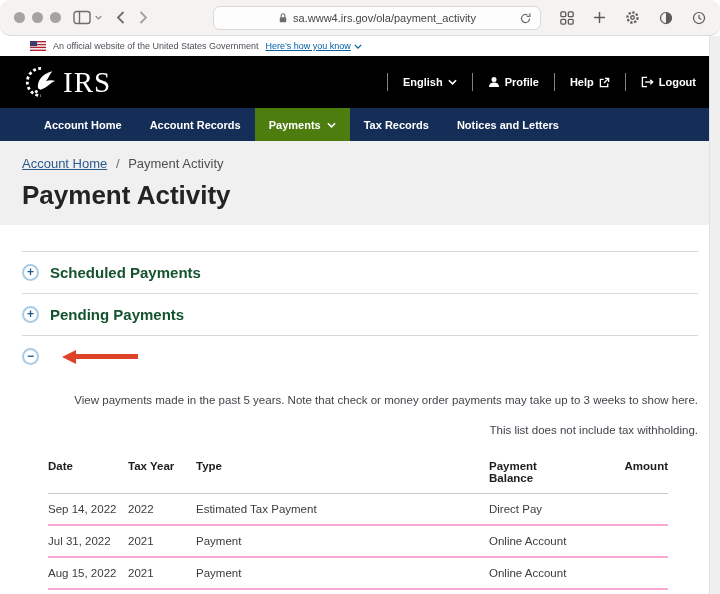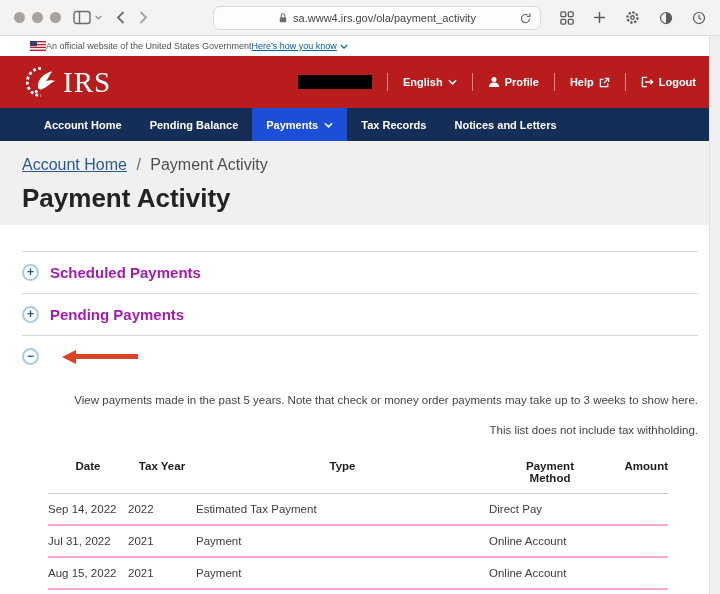--- a/index.html
+++ b/index.html
@@ -1,77 +1,77 @@
 <!DOCTYPE html>
 <html><head>
 <meta charset="utf-8">
 <style>
   * { box-sizing: border-box; margin: 0; padding: 0; }
   body { font-family: "Liberation Sans", sans-serif; background:#fff; }
   .screen { width:720px; height:594px; position:relative; overflow:hidden; background:#fff; }
 
   
   .browser-chrome { height:36px; background:#f4f3f1; border-bottom:1px solid #dcdad8;
-    display:flex; align-items:center; padding:0 14px; }
+    display:flex; align-items:center; padding:0 14px;border-radius:10px; }
   .traffic { display:flex; gap:7px; margin-right:12px; }
   .dot { width:11px; height:11px; border-radius:50%; background:#a7a3a0; }
   .chrome-left { display:flex; align-items:center; gap:14px; color:#6f6d6b; }
   .chrome-right { display:flex; align-items:center; gap:19px; color:#5d5b59; margin-left:auto; }
   .chrome-icon { display:flex; align-items:center; }
   .url-pill { position:absolute; left:213px; top:6px; width:328px; height:24px; background:#fdfdfd;
     border:1px solid #dbd8d5; border-radius:7px; display:flex; align-items:center;
     justify-content:center; gap:5px; font-size:11px; color:#454545; }
   .url-refresh { position:absolute; right:8px; top:5px; }
 
   
-  .gov-banner { height:20px; background:#ffffff; display:flex; align-items:center; 
+  .gov-banner { height:20px; background:#ffffff; display:flex; align-items:center; gap:7px;
     padding:0 30px; font-size:9px; color:#4b4f56; }
   .gov-link { color:#005ea2; text-decoration:underline; cursor:pointer; display:flex; align-items:center; gap:3px;}
 
   
-  .irs-header { height:52px; background:#b91c1c; display:flex; align-items:center; padding:0 24px; color:#fff; }
+  .irs-header { height:52px; background:#000000; display:flex; align-items:center; padding:0 24px; color:#fff; }
   .irs-logo { display:flex; align-items:center; gap:5px; }
   .irs-wordmark { font-family:"Liberation Serif", serif; font-size:29px; color:#fff; letter-spacing:1px; }
   .header-right { margin-left:auto; display:flex; align-items:center; gap:15px; font-size:11px; font-weight:700; }
   .hdr-item { display:flex; align-items:center; gap:5px; cursor:pointer; color:#fff; }
   .hdr-divider { width:1px; height:18px; background:rgba(255,255,255,.5); }
   .redact-name { width:74px; height:14px; background:#000; }
 
   
   .main-nav { height:33px; background:#142e57; display:flex; align-items:stretch; padding-left:30px; }
   .nav-item { display:flex; align-items:center; gap:6px; padding:0 14px; color:#fff;
     font-size:11px; font-weight:700; cursor:pointer; }
-  .nav-item.active { background:#1d4ed8; }
+  .nav-item.active { background:#4d7c0f; }
 
   
   .page-head { height:84px; background:#f0f0f0; padding:15px 26px 0 22px; }
-  .breadcrumb { font-size:16px; color:#4f4f4f; }
+  .breadcrumb { font-size:13px; color:#4f4f4f; }
   .breadcrumb-link { color:#2a5a8c; text-decoration:underline; cursor:pointer; }
   .breadcrumb-sep { margin:0 5px; color:#6b6b6b; }
   .page-title { font-size:26px; font-weight:700; color:#232323; margin-top:9px; }
 
   
   .content { padding:26px 22px 0 22px; background:#fff; }
   .accordion-row { display:flex; align-items:center; gap:11px; height:42px;
     border-top:1px solid #d8d8d8; cursor:pointer; }
   .acc-icon { width:17px; height:17px; border-radius:50%; border:2px solid #a9cbe5;
     color:#1c5a8d; font-weight:700; font-size:12px; line-height:12px;
     display:flex; align-items:center; justify-content:center; flex:none; padding-bottom:1px; }
-  .acc-label { font-size:15px; font-weight:700; color:#a21caf; }
+  .acc-label { font-size:15px; font-weight:700; color:#14532d; }
   .red-arrow { display:flex; align-items:center; margin-left:12px; }
   .arrow-head { width:0; height:0; border-top:7px solid transparent; border-bottom:7px solid transparent;
     border-right:14px solid #dd4327; }
   .arrow-tail { width:62px; height:4.5px; background:#dd4327; }
 
   .processed-body { padding:2px 0 0 20px; }
   .desc { font-size:11.5px; color:#40454b; margin-top:14px; line-height:1.35;text-align:right; }
 
   
   table.payments { border-collapse:collapse; margin:16px 0 0 6px; width:620px; table-layout:fixed; }
-  .payments th { text-align:center; font-size:11.5px; font-weight:700; color:#1d1d1d;
+  .payments th { text-align:left; font-size:11.5px; font-weight:700; color:#1d1d1d;
     padding:6px 0 9px; vertical-align:top; border-bottom:1px solid #c9c9c9; }
   .payments th.col-amount, .payments td.col-amount { text-align:right; }
   .payments th .wrap-narrow { display:inline-block; width:52px; }
   .payments td { font-size:11.5px; color:#3c3c3c; padding:9px 0; border-bottom:2px solid #f9a8d4; }
   .amount-bar { width:58px; height:11px; background:#000; margin-left:auto; }
 
   
   .scrollbar-track { position:absolute; top:36px; right:0; bottom:0; width:11px;
     background:#efefef; border-left:1px solid #e2e2e2; }
 
@@ -235,21 +235,21 @@
             <line x1="4.5" y1="6" x2="12.5" y2="6"></line>
             <path d="M10 3.5 L12.5 6 L10 8.5"></path>
         </svg>
         <span>Logout</span>
       </span>
     </div>
   </div>
 
   <nav class="main-nav">
     <span class="nav-item">Account Home</span>
-    <span class="nav-item">Pending Balance</span>
+    <span class="nav-item">Account Records</span>
     <span class="nav-item active">
       <span>Payments</span>
       <svg width="9" height="6" viewBox="0 0 10 6" fill="none" stroke="#fff" stroke-width="1.8">
           <path d="M1 1 L5 5 L9 1"></path>
         </svg>
     </span>
     <span class="nav-item">Tax Records</span>
     <span class="nav-item">Notices and Letters</span>
   </nav>
 
@@ -292,21 +292,21 @@
             <col style="width:68px">
             <col style="width:293px">
             <col style="width:122px">
             <col style="width:57px">
         </colgroup>
         <thead>
           <tr>
             <th>Date</th>
             <th>Tax Year</th>
             <th>Type</th>
-            <th><span class="wrap-narrow">Payment Method</span></th>
+            <th><span class="wrap-narrow">Payment Balance</span></th>
             <th class="col-amount">Amount</th>
           </tr>
         </thead>
         <tbody>
           <tr>
             <td>Sep 14, 2022</td>
             <td>2022</td>
             <td>Estimated Tax Payment</td>
             <td>Direct Pay</td>
             <td class="col-amount"><span class="amount-bar"></span></td>

